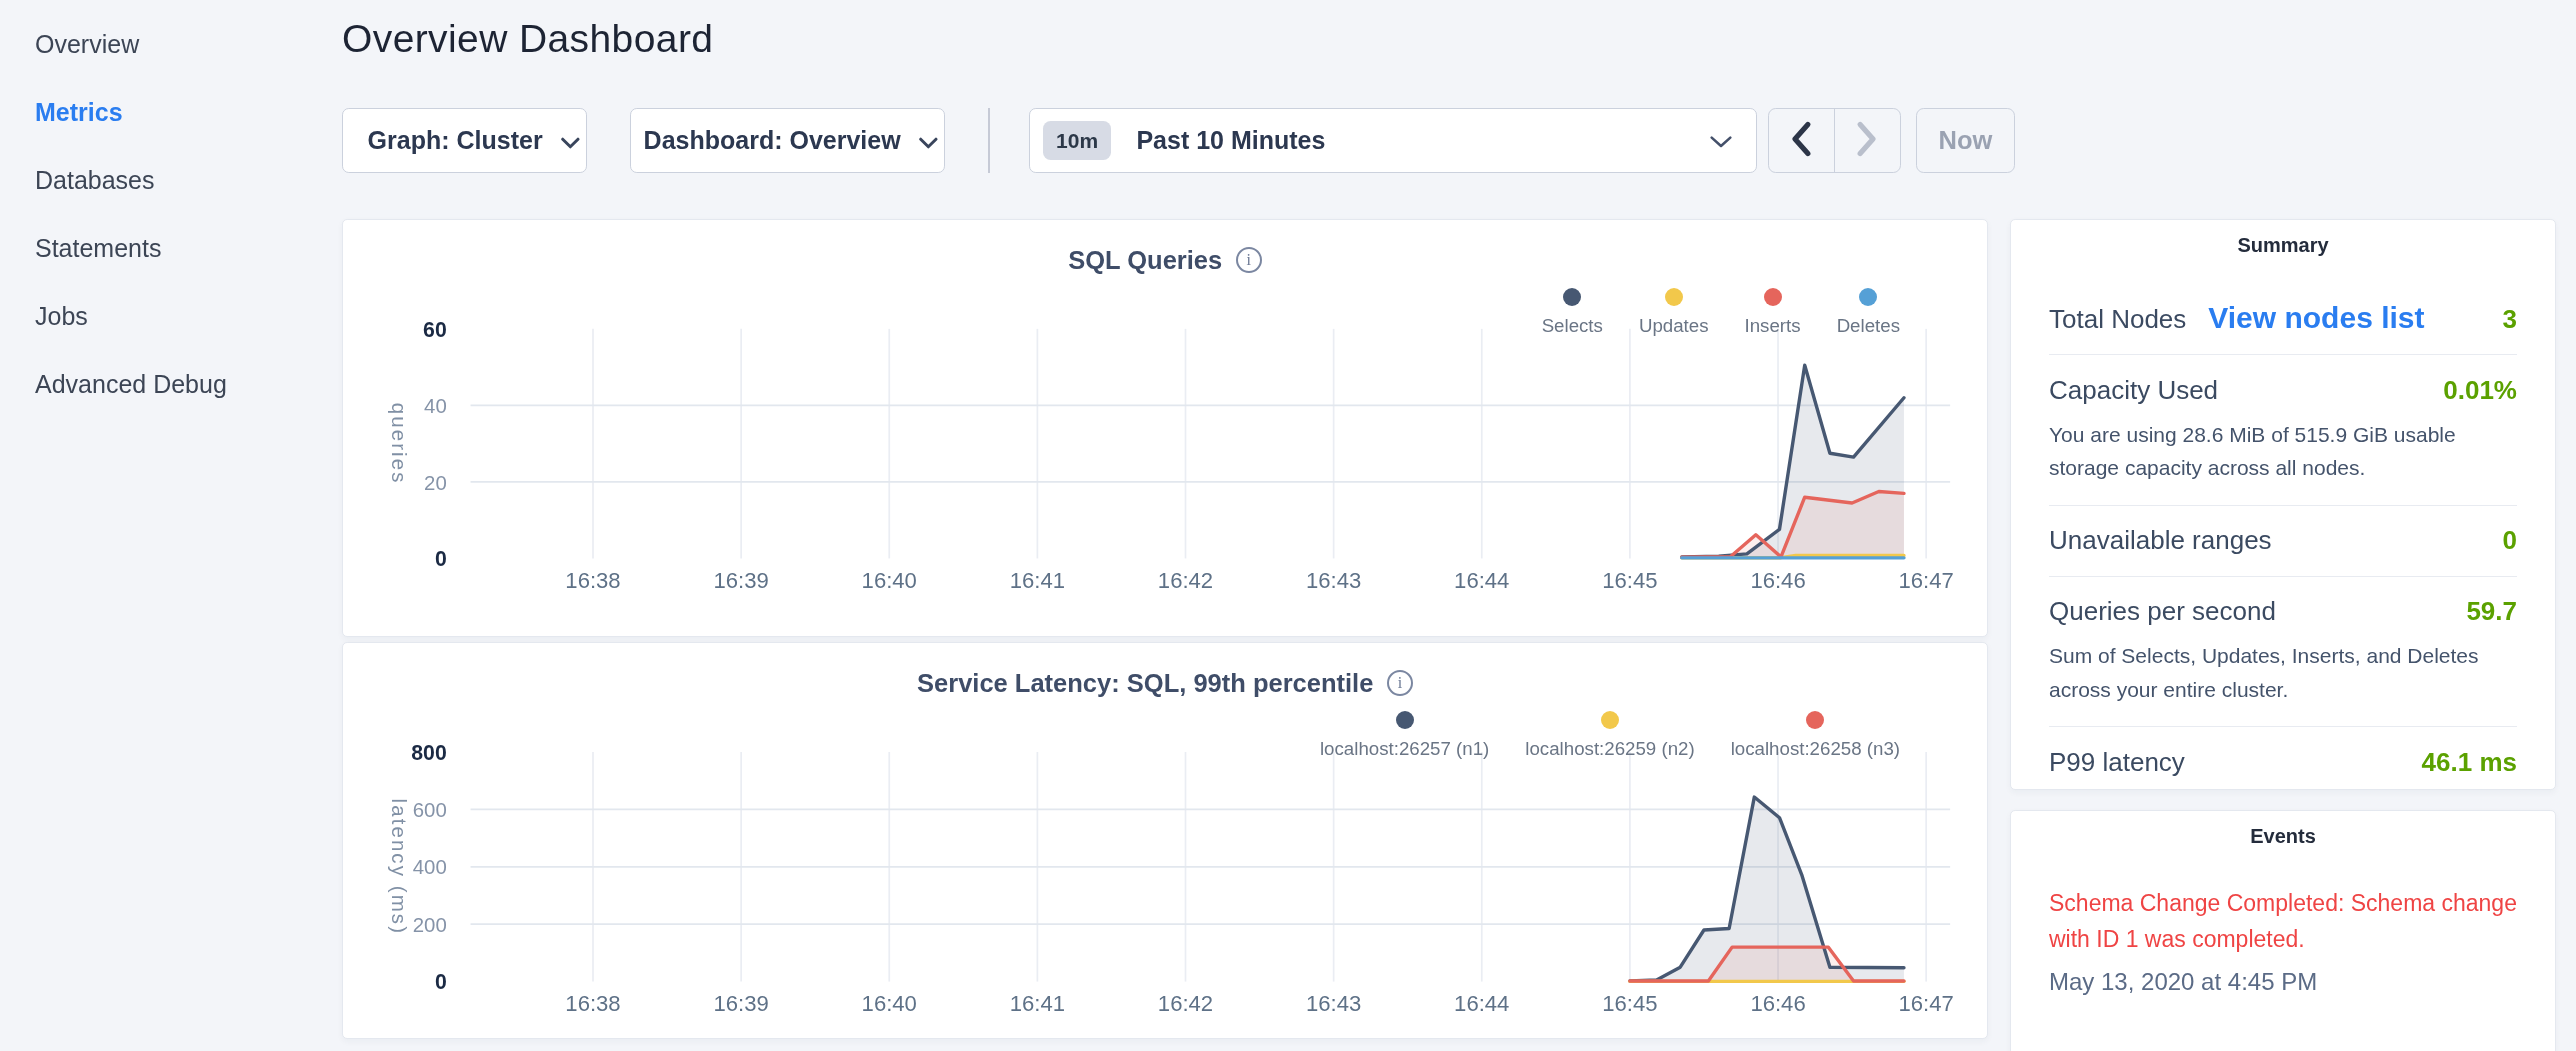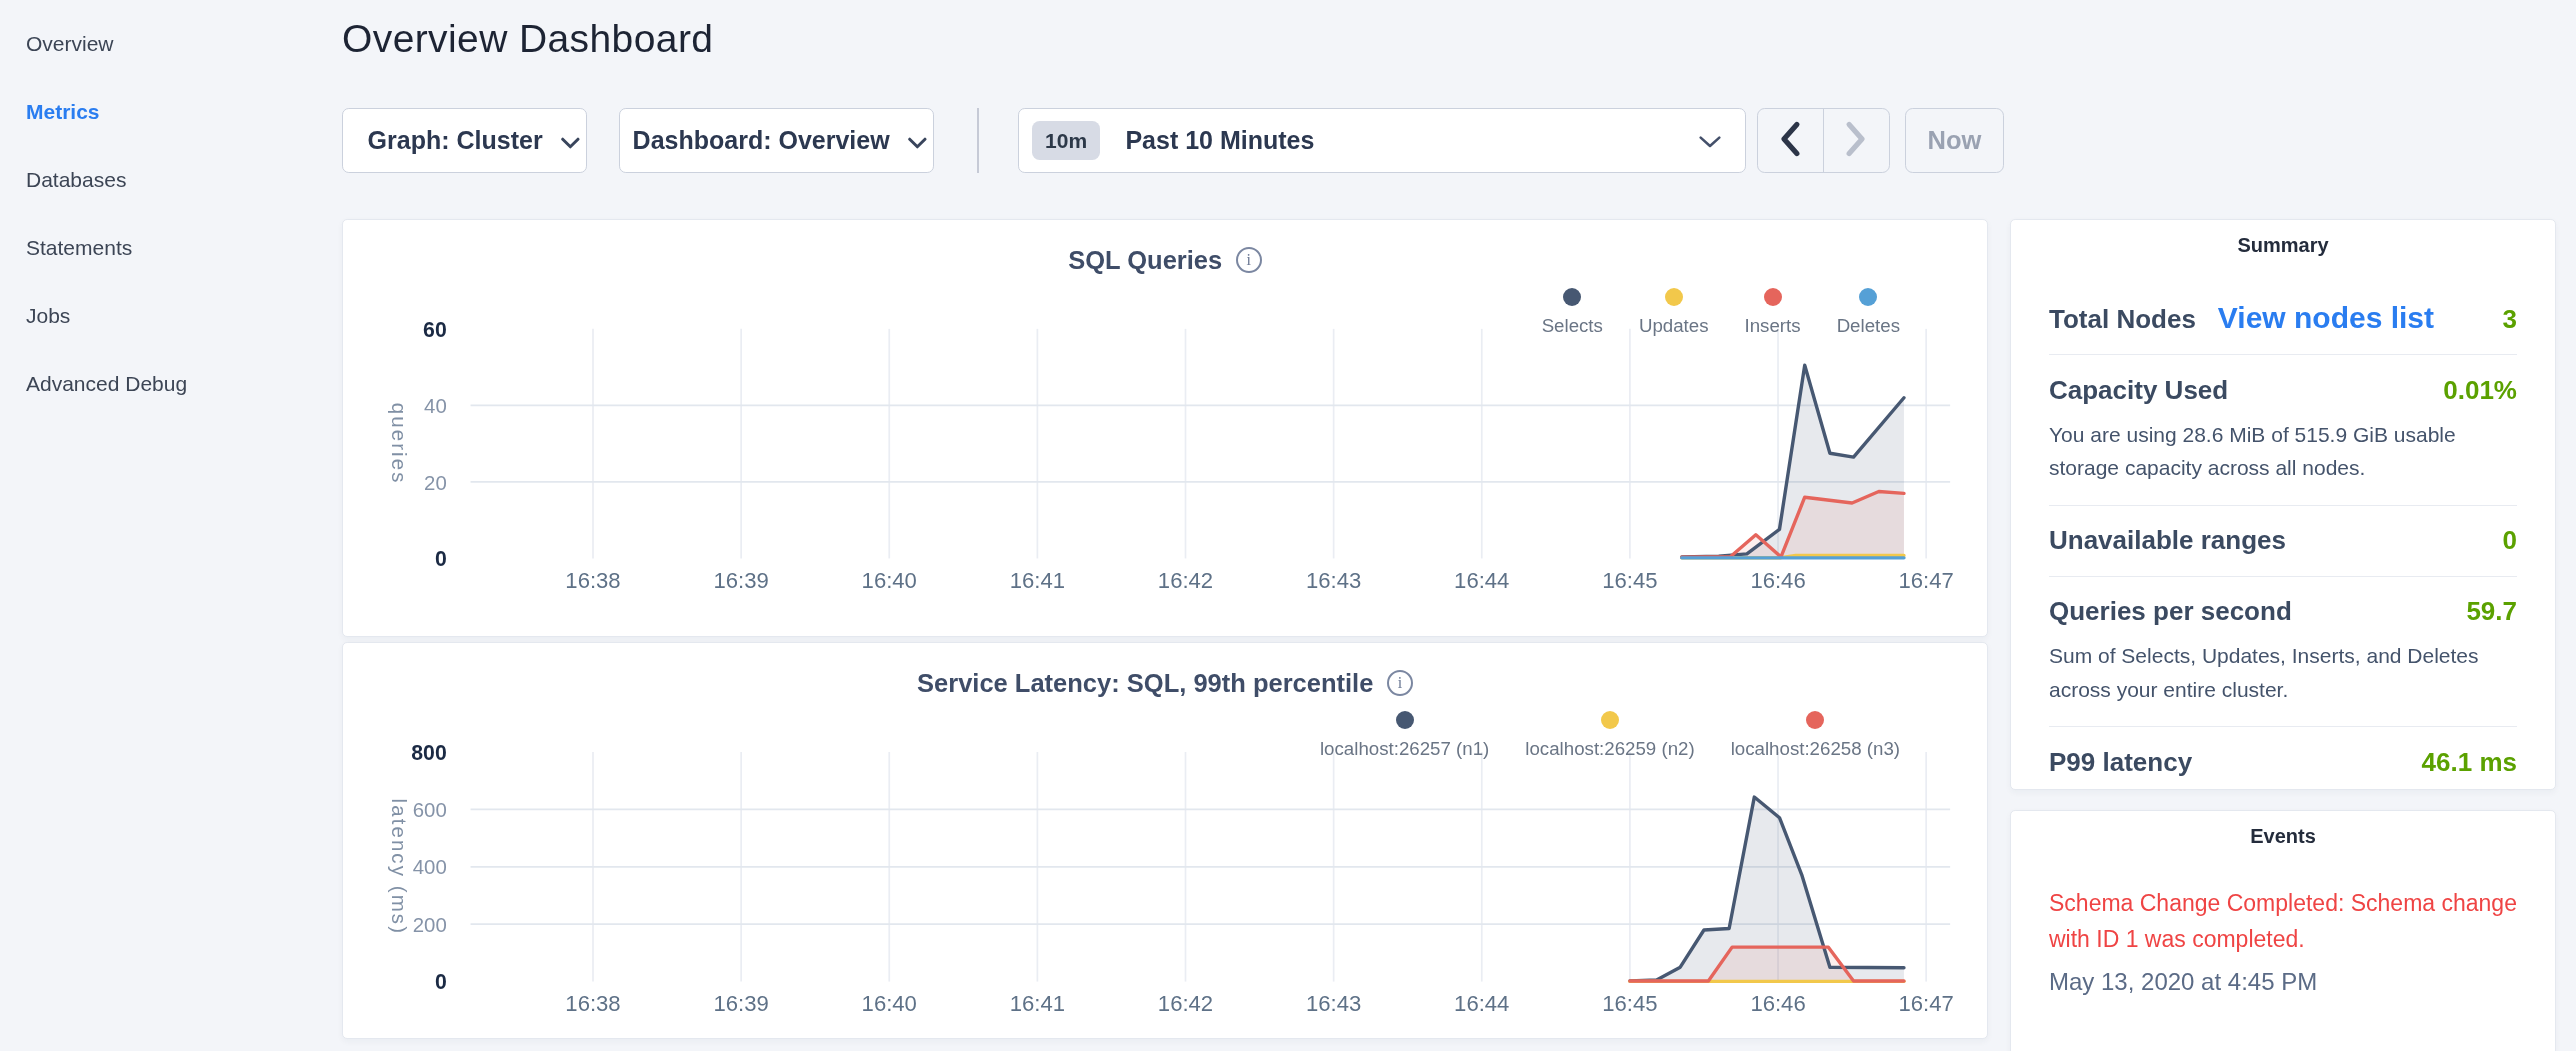--- a/index.html
+++ b/index.html
@@ -4,38 +4,38 @@
 <style>
   * { box-sizing: border-box; }
   html,body { margin:0; padding:0; }
   body {
     width:2576px; height:1051px; position:relative; overflow:hidden;
     background:#f3f5f9; font-family:"Liberation Sans", sans-serif; color:#3c4555;
   }
   
   .sidebar { position:absolute; left:0; top:10.2px; width:340px; }
   .side-item {
-    height:68px; display:flex; align-items:center; padding-left:26px;
-    font-size:21px; color:#3c4555; cursor:pointer;
+    height:68px; display:flex; align-items:center; padding-left:35px;
+    font-size:25px; color:#3c4555; cursor:pointer;
   }
   .side-item.active { color:#2a7df0; font-weight:700; }
   
   .main-title {
     position:absolute; left:342px; top:17px; margin:0;
     font-size:39px; font-weight:500; color:#1d2434; letter-spacing:0.4px;
   }
   .controls { position:absolute; left:342px; top:108px; height:65px; display:flex; align-items:stretch; }
   .ctrl {
     border:1.7px solid #cbd1dd; border-radius:6.8px; background:#fff;
     display:flex; align-items:center; justify-content:flex-end;
     font-size:25px; font-weight:700; color:#2c3850; cursor:pointer;
     font-family:"Liberation Sans", sans-serif;
   }
   .dd1 { width:245px; gap:18.7px; }
-  .dd2 { width:315px; margin-left:32px; gap:18.7px; }
+  .dd2 { width:315px; margin-left:43px; gap:18.7px; }
   .vdiv { width:1.7px; background:#c6cad6; margin-left:43px; }
   .timebox { margin-left:39px; width:728px; justify-content:flex-start; padding:0 24px 0 13.6px; }
   .badge {
     background:#d7dbe5; border-radius:7.7px; padding:7.7px 12.8px;
     font-size:21px; font-weight:700; color:#2c3848;
   }
   .tlabel { margin-left:25.5px; }
   .flexspacer { flex:1; }
   .arrowgroup {
     margin-left:11px; width:133px; border:1.7px solid #cbd1dd; border-radius:7.7px;
@@ -67,21 +67,21 @@
   .legend-item { display:flex; align-items:center; gap:9.4px; font-size:18.7px; color:#6a7585; cursor:pointer;flex-direction:column; }
   .legend-dot { width:18px; height:18px; border-radius:50%; background:#999; }
   .plot { position:absolute; inset:0; }
   
   #summary-card { left:2010px; top:219px; width:546px; height:571px; padding:0 38px; overflow:hidden; }
   .panel-title { text-align:center; font-size:20px; font-weight:700; color:#242c3c; margin-top:14px; }
   .srows { margin-top:24px; }
   .srow { padding:19.6px 0; }
   .srow + .srow { border-top:1.7px solid #e8ebf1; }
   .srow-top { display:flex; align-items:baseline; }
-  .srow-label { font-size:26px; font-weight:700; color:#3b4a61; }
+  .srow-label { font-size:26px; font-weight:400; color:#3b4a61; }
   .srow-link { font-size:30px; font-weight:700; color:#2a7df0; margin-left:22px; cursor:pointer; }
   .srow-value { margin-left:auto; font-size:26px; font-weight:700; color:#5ba100; white-space:nowrap; }
   .srow-sub { margin-top:12px; font-size:21px; line-height:1.6; color:#44536b; }
   #events-card { left:2010px; top:810px; width:546px; height:281px; padding:0 38px; overflow:hidden; }
   .event-msg { margin-top:37px; font-size:23px; line-height:1.58; color:#ef4444; }
   .event-time { margin-top:10.2px; font-size:24px; color:#5b6b86; }
 </style>
 </head>
 <body>
 

